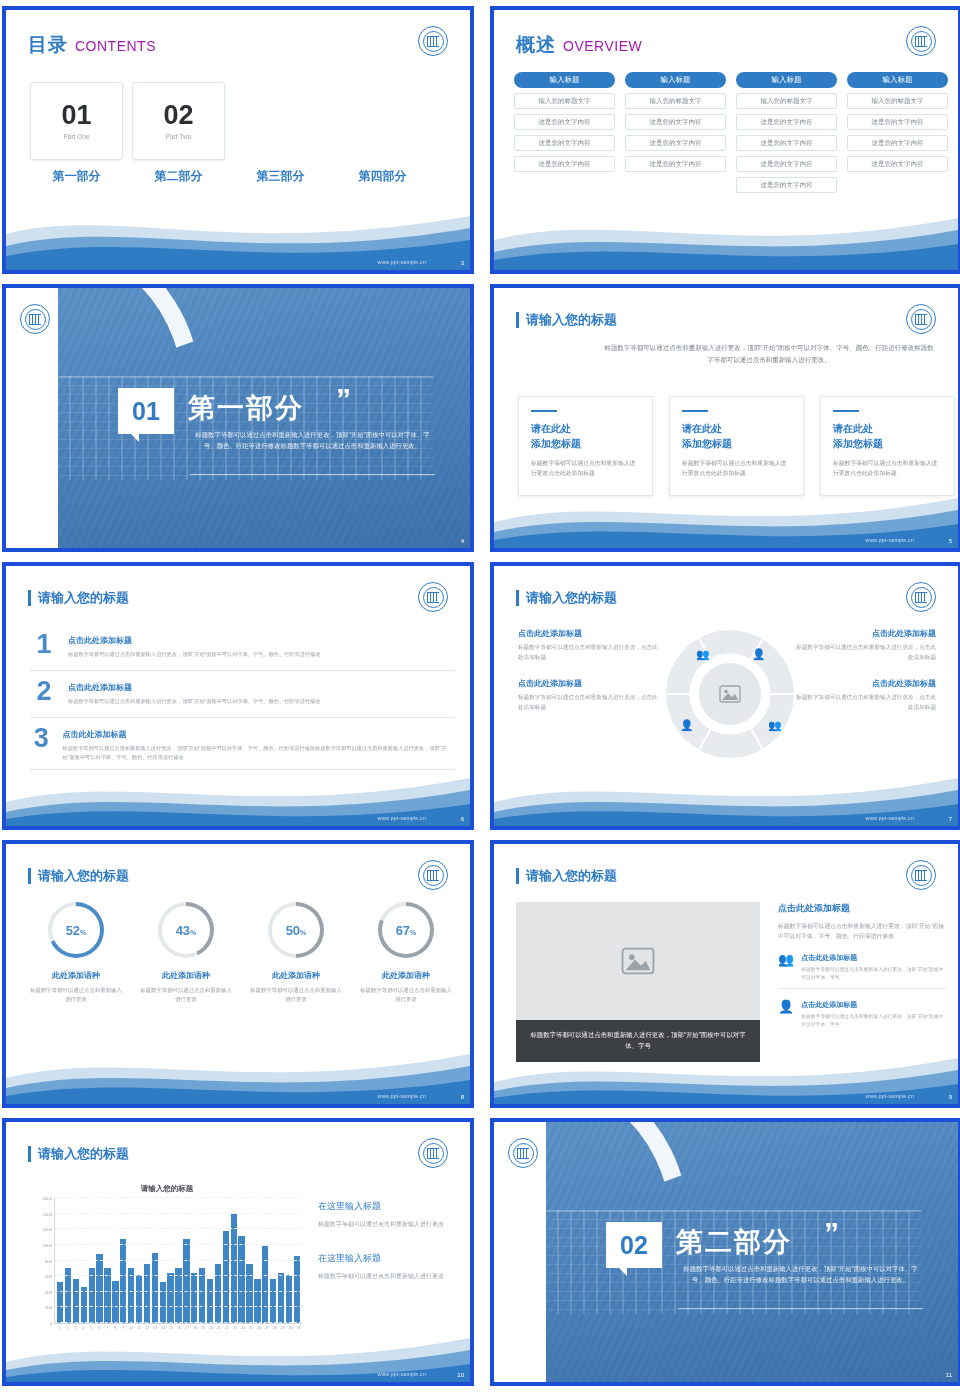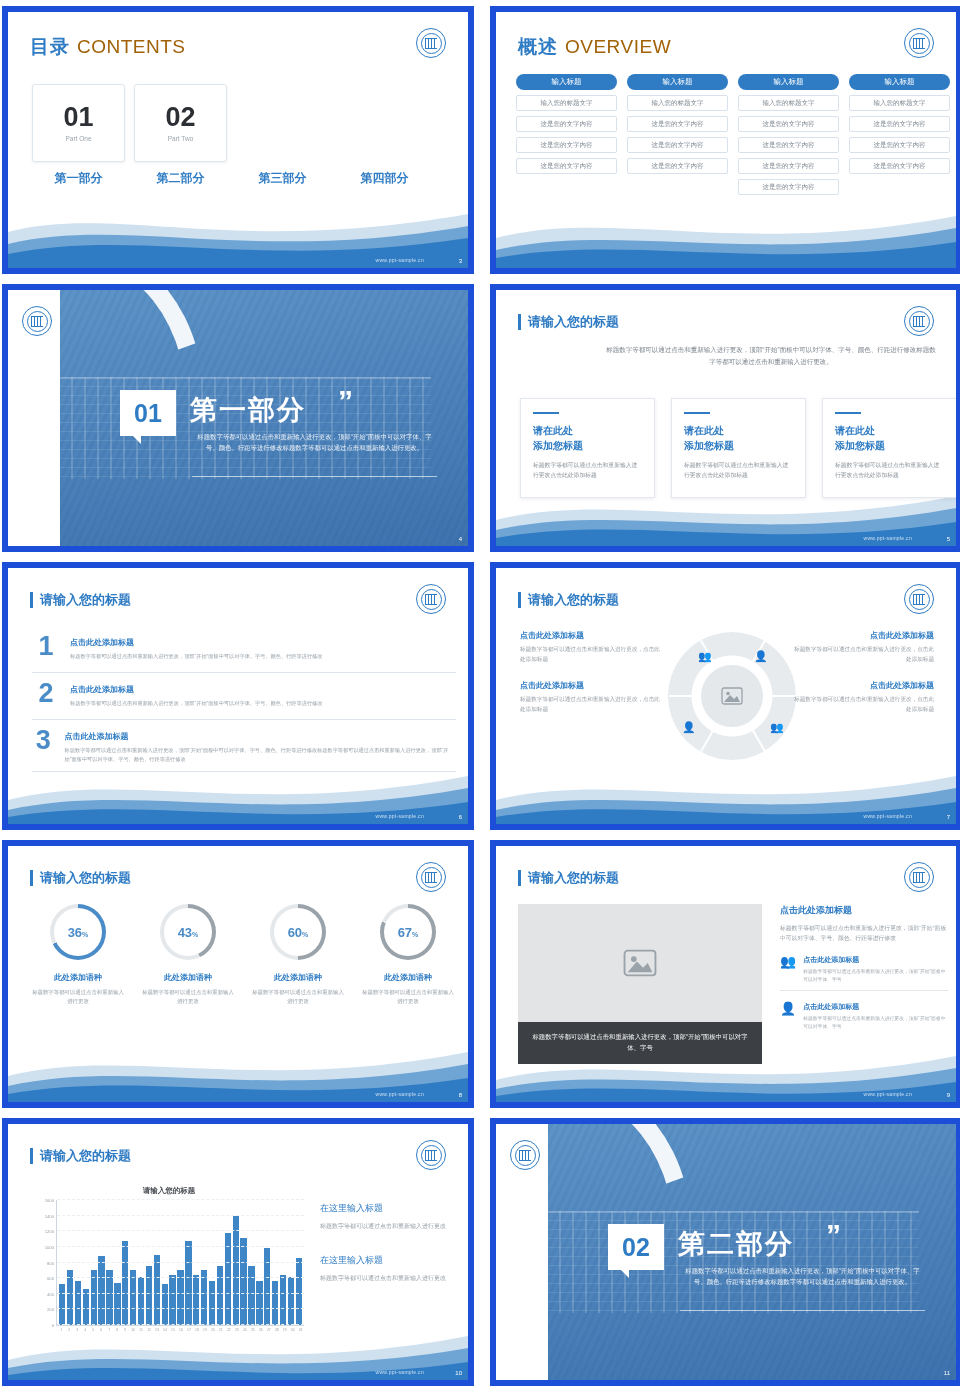--- a/index.html
+++ b/index.html
@@ -14,21 +14,21 @@
     grid-template-columns: 472px 472px;
     grid-template-rows: repeat(5, 268px);
     gap: 10px 16px;
     padding: 6px 0 0 2px;
   }
   .slide {
     position: relative;
     width: 472px; height: 268px;
     background: #ffffff;
     overflow: hidden;
-    border: 6px solid #1d4ed8;
+    border: 4px solid #1d4ed8;
   }
   
   .wave-bottom {
     position: absolute; left: 0; bottom: 0; width: 100%; height: 70px;
     overflow: hidden; pointer-events: none;
   }
   .wave-bottom svg { display: block; width: 100%; height: 100%; }
   .slide-num {
     position: absolute; right: 6px; bottom: 4px;
     font-size: 6px; color: #ffffff; z-index: 6;
@@ -55,21 +55,21 @@
       linear-gradient(to right,#2f7cc4 1.4px, transparent 1.4px) 0 0/3px 100% repeat-x;
     border-bottom: 1.6px solid #2f7cc4;
     border-top: 1.2px solid #2f7cc4;
   }
   
   .hdr {
     position: absolute; top: 22px; left: 22px;
     display: flex; align-items: baseline; gap: 7px; z-index: 5;
   }
   .hdr .cn { font-size: 19px; font-weight: bold; color: #2f7cc4; letter-spacing: 1px; }
-  .hdr .en { font-size: 19px; color: #a16207; letter-spacing: .5px; }
+  .hdr .en { font-size: 14px; color: #a21caf; letter-spacing: .5px; }
   .title-blue {
     position: absolute; top: 24px; left: 22px; z-index: 5;
     font-size: 13px; font-weight: bold; color: #2f7cc4;
     padding-left: 7px; border-left: 3px solid #2f7cc4; line-height: 1.2;
   }
 
   
   .s1-cards { position: absolute; top: 72px; left: 24px; display: flex; gap: 9px; z-index: 4; }
   .s1-card {
     width: 93px; height: 78px; background: #fff; border: 1px solid #dfe7ee;
@@ -507,37 +507,37 @@
     <div class="title-blue">请输入您的标题</div>
     <div class="logo" style="top:16px; right:22px;">
       <div class="inner">
           <div class="bars"></div>
         </div>
     </div>
     <div class="s7-items">
       <div class="s7-item">
         <div class="s7-circ" style="background:conic-gradient(#4a8cc7 0 68%, #e4e8eb 68% 100%); -webkit-mask:none;">
           <div style="position:absolute;inset:4px;border-radius:50%;background:#fff;"></div>
-          <div class="pct"><span>36</span><small>%</small></div>
+          <div class="pct"><span>52</span><small>%</small></div>
         </div>
         <div class="s7-title">此处添加语种</div>
         <div class="s7-desc">标题数字等都可以通过点击和重新输入进行更改</div>
       </div>
       <div class="s7-item">
         <div class="s7-circ" style="background:conic-gradient(#9aa2aa 0 43%, #e4e8eb 43% 100%);">
           <div style="position:absolute;inset:4px;border-radius:50%;background:#fff;"></div>
           <div class="pct"><span>43</span><small>%</small></div>
         </div>
         <div class="s7-title">此处添加语种</div>
         <div class="s7-desc">标题数字等都可以通过点击和重新输入进行更改</div>
       </div>
       <div class="s7-item">
         <div class="s7-circ" style="background:conic-gradient(#9aa2aa 0 50%, #e4e8eb 50% 100%);">
           <div style="position:absolute;inset:4px;border-radius:50%;background:#fff;"></div>
-          <div class="pct"><span>60</span><small>%</small></div>
+          <div class="pct"><span>50</span><small>%</small></div>
         </div>
         <div class="s7-title">此处添加语种</div>
         <div class="s7-desc">标题数字等都可以通过点击和重新输入进行更改</div>
       </div>
       <div class="s7-item">
         <div class="s7-circ" style="background:conic-gradient(#9aa2aa 0 81%, #e4e8eb 81% 100%);">
           <div style="position:absolute;inset:4px;border-radius:50%;background:#fff;"></div>
           <div class="pct"><span>67</span><small>%</small></div>
         </div>
         <div class="s7-title">此处添加语种</div>

